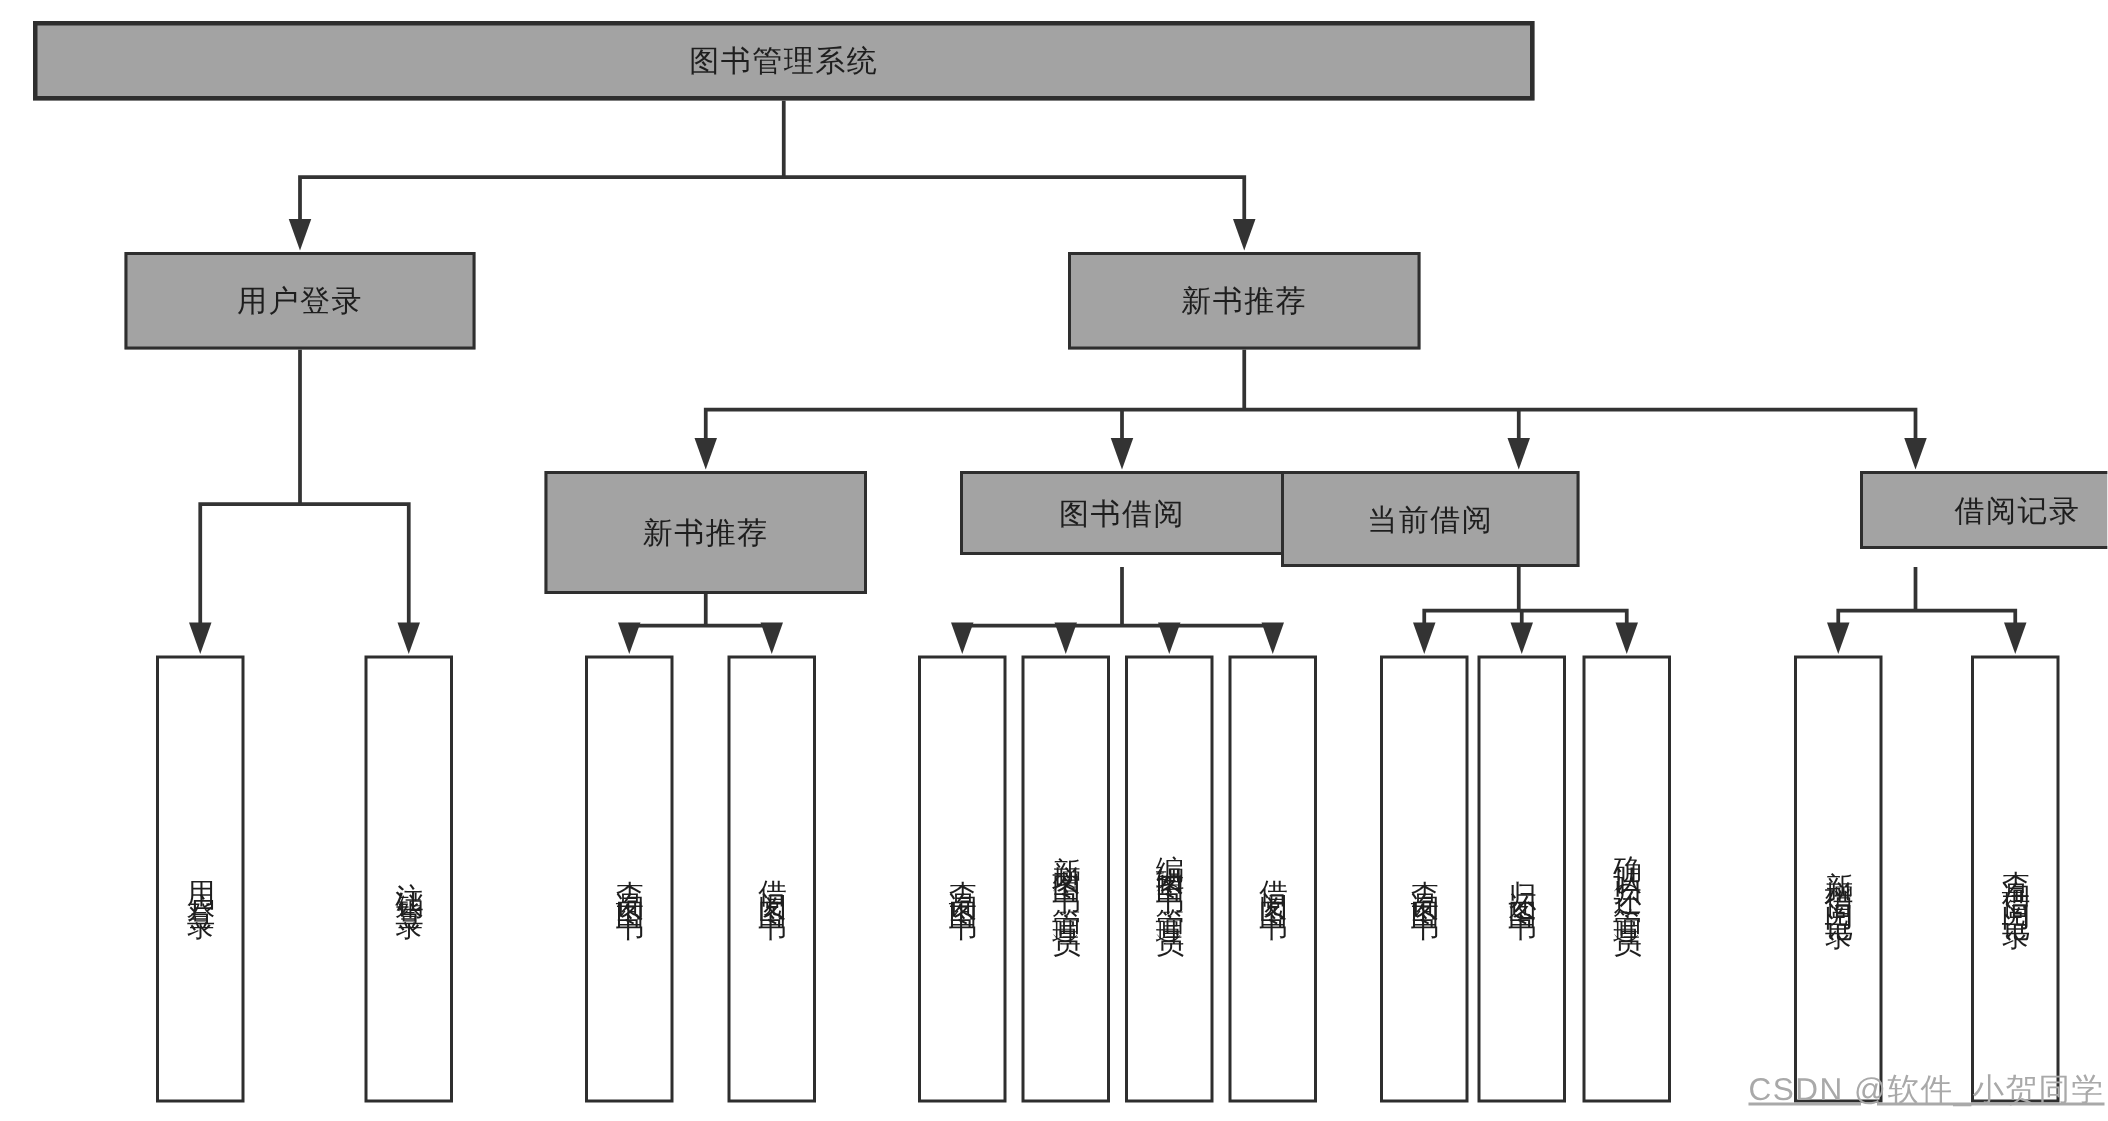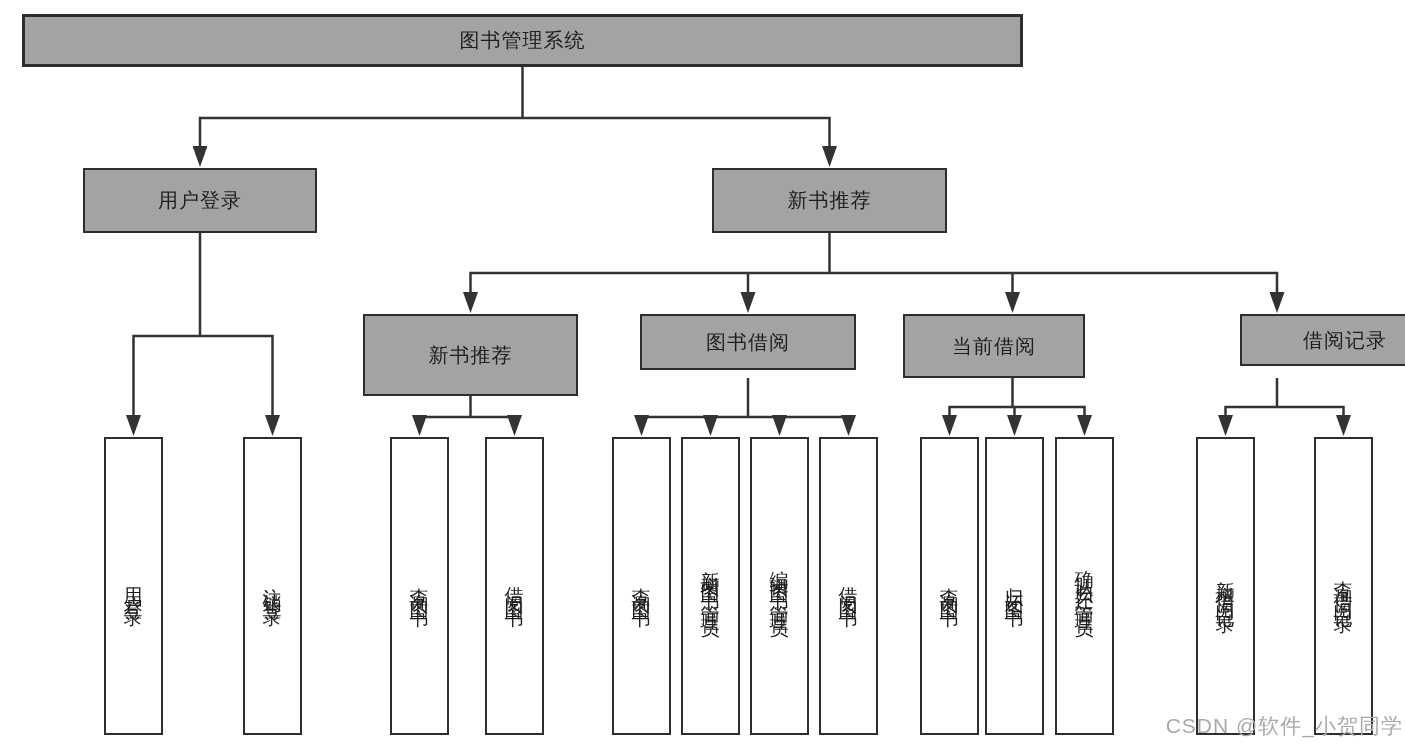--- a/index.html
+++ b/index.html
@@ -54,20 +54,21 @@
     white-space:nowrap;
   }
   .watermark{
     position:absolute;
     right:2px;top:712px;
     font-size:21px;
     color:var(--watermark,#a9a9a9);
     letter-spacing:1px;
     z-index:5;
     white-space:nowrap;
+    text-decoration:underline;
   }
 </style>
 </head>
 <body>
 
 <div class="canvas">
 
   <svg class="connector-layer" viewBox="0 0 1405 747">
 
     <path d="M522.5 67 V118"></path>
@@ -116,21 +117,21 @@
       </g>
   </svg>
 
   <div class="box root" style="left:22px;top:14px;width:1001px;height:53px">图书管理系统</div>
 
   <div class="box" style="left:83px;top:168px;width:234px;height:65px">用户登录</div>
   <div class="box" style="left:712px;top:168px;width:235px;height:65px">新书推荐</div>
 
   <div class="box" style="left:363px;top:314px;width:215px;height:82px">新书推荐</div>
   <div class="box" style="left:640px;top:314px;width:216px;height:56px">图书借阅</div>
-  <div class="box" style="left:903px;top:314px;width:182px;height:64px">当前借阅</div>
+  <div class="box" style="left:854px;top:314px;width:199px;height:64px">当前借阅</div>
   <div class="box" style="left:1240px;top:314px;width:210px;height:52px">借阅记录</div>
 
   <div class="leaf" style="left:104px">
     <span class="vtext">用户登录</span>
   </div>
   <div class="leaf" style="left:243px">
     <span class="vtext">注销登录</span>
   </div>
 
   <div class="leaf" style="left:390px">

